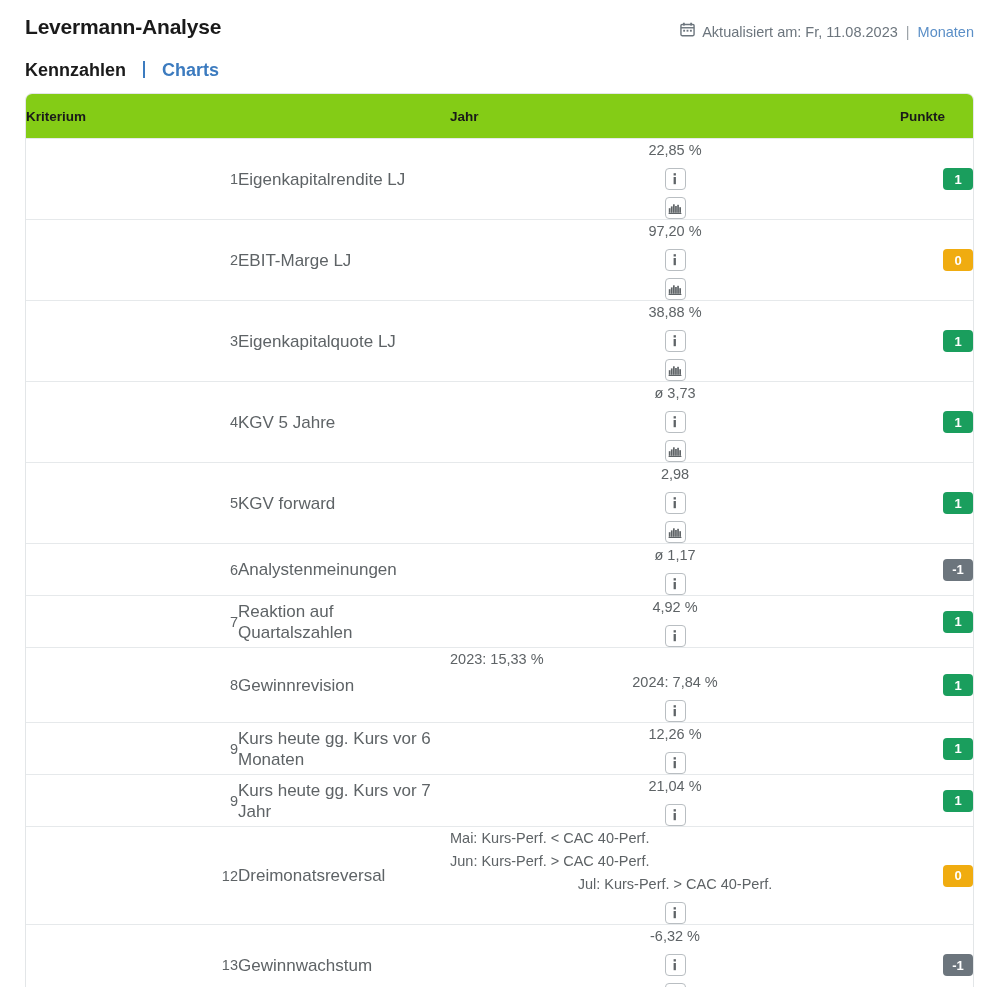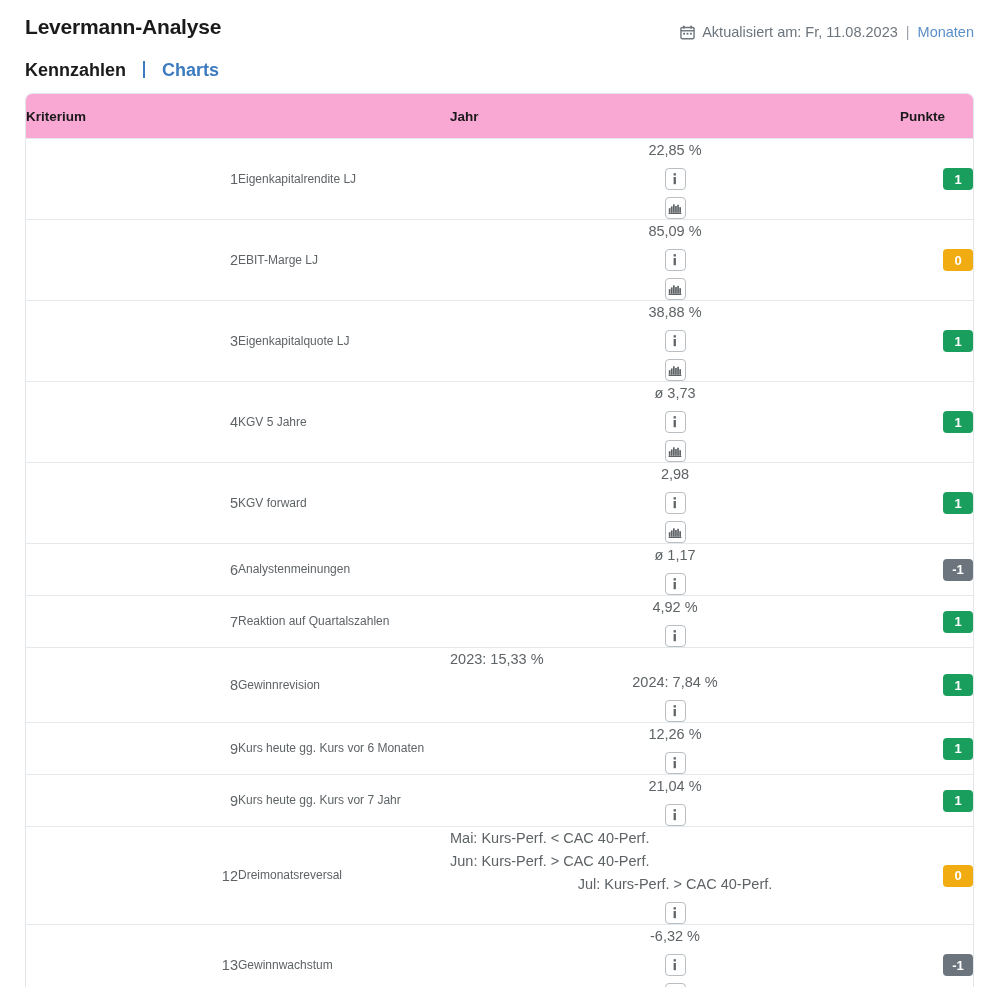--- a/index.html
+++ b/index.html
@@ -28,21 +28,21 @@
   .page-title {
     font-size: 21px;
     font-weight: bold;
     color: #1a1a1a;
     letter-spacing: -0.2px;
     margin: 0;
     line-height: 26px;
   }
   .updated {
     display: flex;
-    align-items: center;
+    align-items: flex-start;
     gap: 7px;
     font-size: 14.5px;
     color: #6c757d;
     line-height: 20px;
     padding-top: 8px;
     white-space: nowrap;
   }
   .cal-icon { display: inline-flex; align-items: center; }
   .sep-pipe { color: #9aa0a6; padding: 0 1px; }
   .hist-link { color: #5b8fc7; text-decoration: none; }
@@ -82,21 +82,21 @@
     border-collapse: collapse;
     table-layout: fixed;
   }
   table.lev thead th {
     font-size: 13.5px;
     font-weight: bold;
     color: #1a1a1a;
     text-align: left;
     padding: 15px 0 14px 0;
     border-bottom: 1px solid #e6e9eb;
-    background: #f9a8d4;
+    background: #84cc16;
   }
   th.col-krit { padding-left: 11px; width: 424px; }
   th.col-wert { width: 450px; }
   th.col-punkte { text-align: right; padding-right: 14px; }
 
   table.lev tbody td {
     border-bottom: 1px solid #e6e9eb;
     vertical-align: middle;
     padding: 0;
   }
@@ -104,21 +104,21 @@
 
   td.c-num {
     width: 36px;
     text-align: right;
     font-size: 14.5px;
     color: #5e6366;
     padding: 14px 0 14px 0;
     vertical-align: top;
   }
   td.c-label {
-    font-size: 12px;
+    font-size: 17px;
     color: #5e6366;
     padding: 14px 0 14px 12px;
     vertical-align: top;
     line-height: 21px;
   }
   td.c-val {
     font-size: 14.5px;
     color: #5e6366;
     padding: 14px 0 14px 0;
     vertical-align: top;
@@ -259,21 +259,21 @@
                 </button>
               </div>
             </td>
             <td class="c-pts"><span class="badge green">1</span></td>
           </tr>
           <tr>
             <td class="c-num">2</td>
             <td class="c-label">EBIT-Marge LJ</td>
             <td class="c-val">
               <div class="val-line">
-                <span class="val-text">85,09 %</span>
+                <span class="val-text">97,20 %</span>
                 <button class="ibtn">
                   <svg width="12" height="14" viewBox="0 0 12 14">
                     <rect x="4.6" y="1.2" width="2.3" height="2.3" fill="#5e6366"></rect>
                     <rect x="4.6" y="5" width="2.3" height="7.2" fill="#5e6366"></rect>
                   </svg>
                 </button>
                 <button class="ibtn">
                   <svg width="14" height="13" viewBox="0 0 14 13">
                     <rect x="0.8" y="6.2" width="1.7" height="4.6" fill="#5e6366"></rect>
                     <rect x="2.9" y="4.4" width="1.7" height="6.4" fill="#5e6366"></rect>

